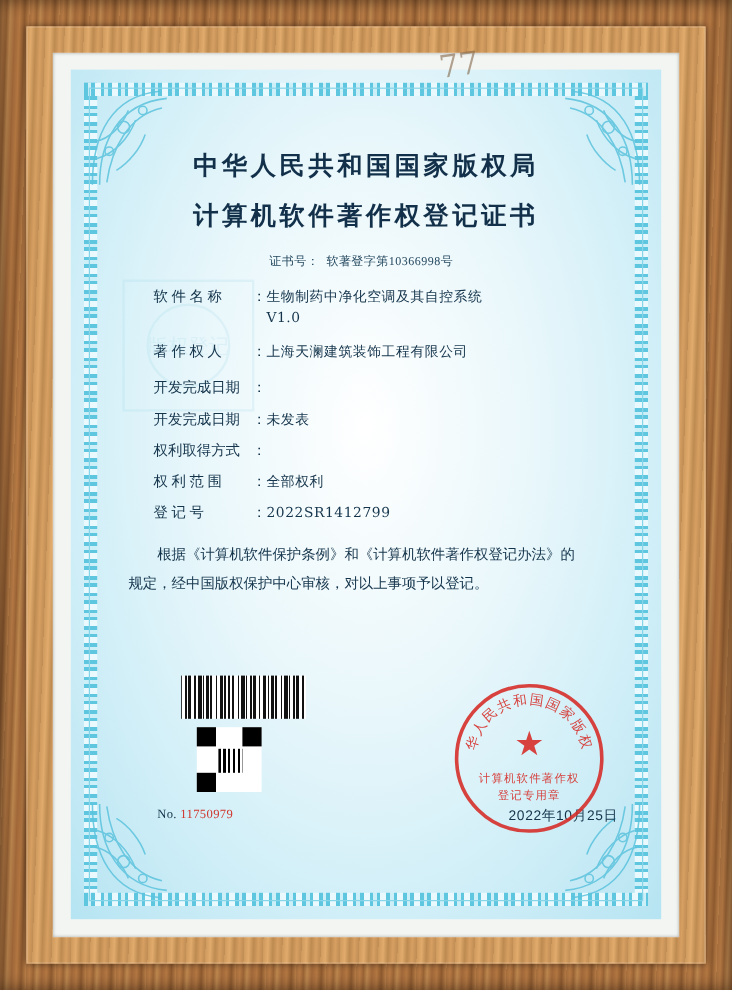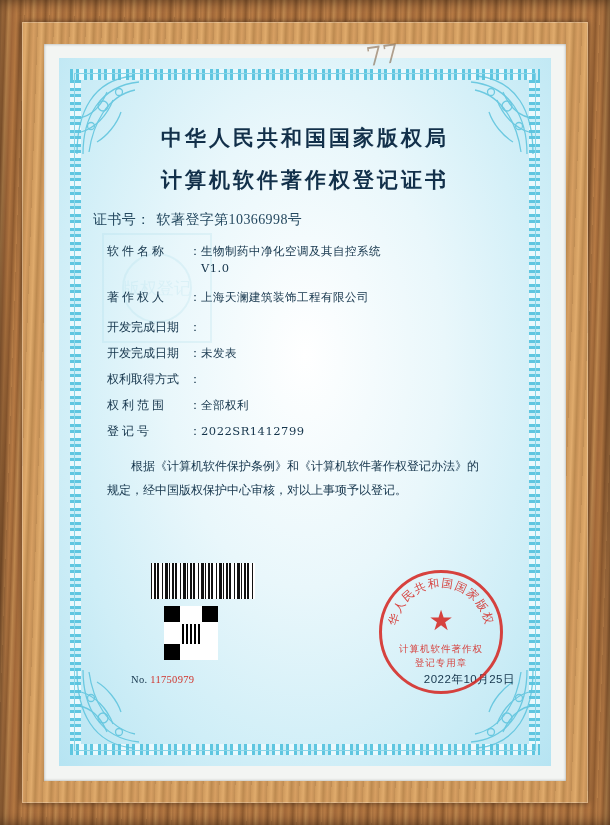--- a/index.html
+++ b/index.html
@@ -75,26 +75,26 @@
     text-align:center;margin-top:66px;
     font-size:21px;letter-spacing:3px;color:#12304a;font-weight:bold;
     font-family:"DejaVu Serif","Liberation Serif",serif;
   }
   .title2{
     text-align:center;margin-top:14px;
     font-size:21px;letter-spacing:3px;color:#12304a;font-weight:bold;
     font-family:"DejaVu Serif","Liberation Serif",serif;
   }
   .certno{
-    text-align:left;margin-top:17px;margin-right:8px;
-    font-size:14px;color:#24485f;letter-spacing:.4px;
+    text-align:center;margin-top:17px;margin-right:8px;
+    font-size:10px;color:#24485f;letter-spacing:.4px;
   }
   .certno .lbl{margin-right:6px;}
   .rows{margin-top:14px;padding-left:14px;}
-  .row{display:flex;align-items:flex-start;margin-bottom:13px;font-size:12px;color:#14344b;}
+  .row{display:flex;align-items:flex-start;margin-bottom:13px;font-size:12px;color:#14344b;margin-left:21px;}
   .row .k{
     width:82px;flex:0 0 82px;letter-spacing:3px;
     font-family:"DejaVu Serif","Liberation Serif",serif;
   }
   .row .colon{width:12px;flex:0 0 12px;text-align:center;}
   .row .v{
     flex:1;font-size:11.5px;line-height:1.45;letter-spacing:.5px;
     font-family:"DejaVu Serif","Liberation Serif",serif;
   }
   .row.tight{margin-bottom:9px;}

